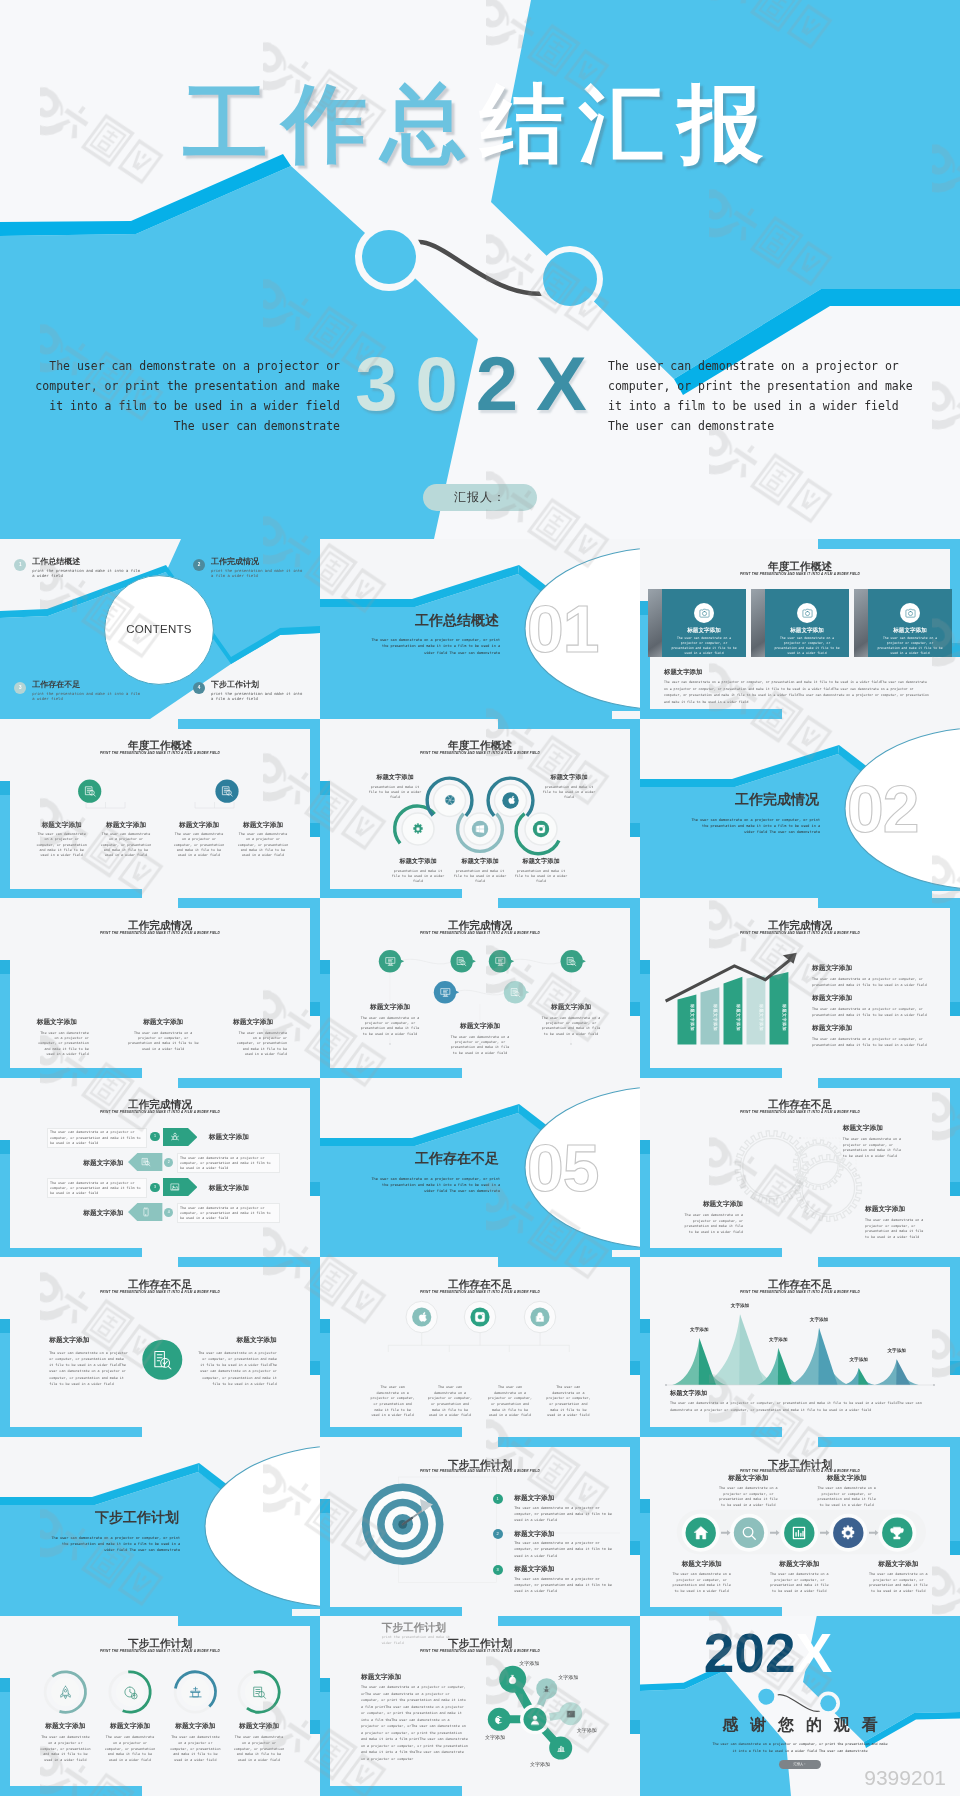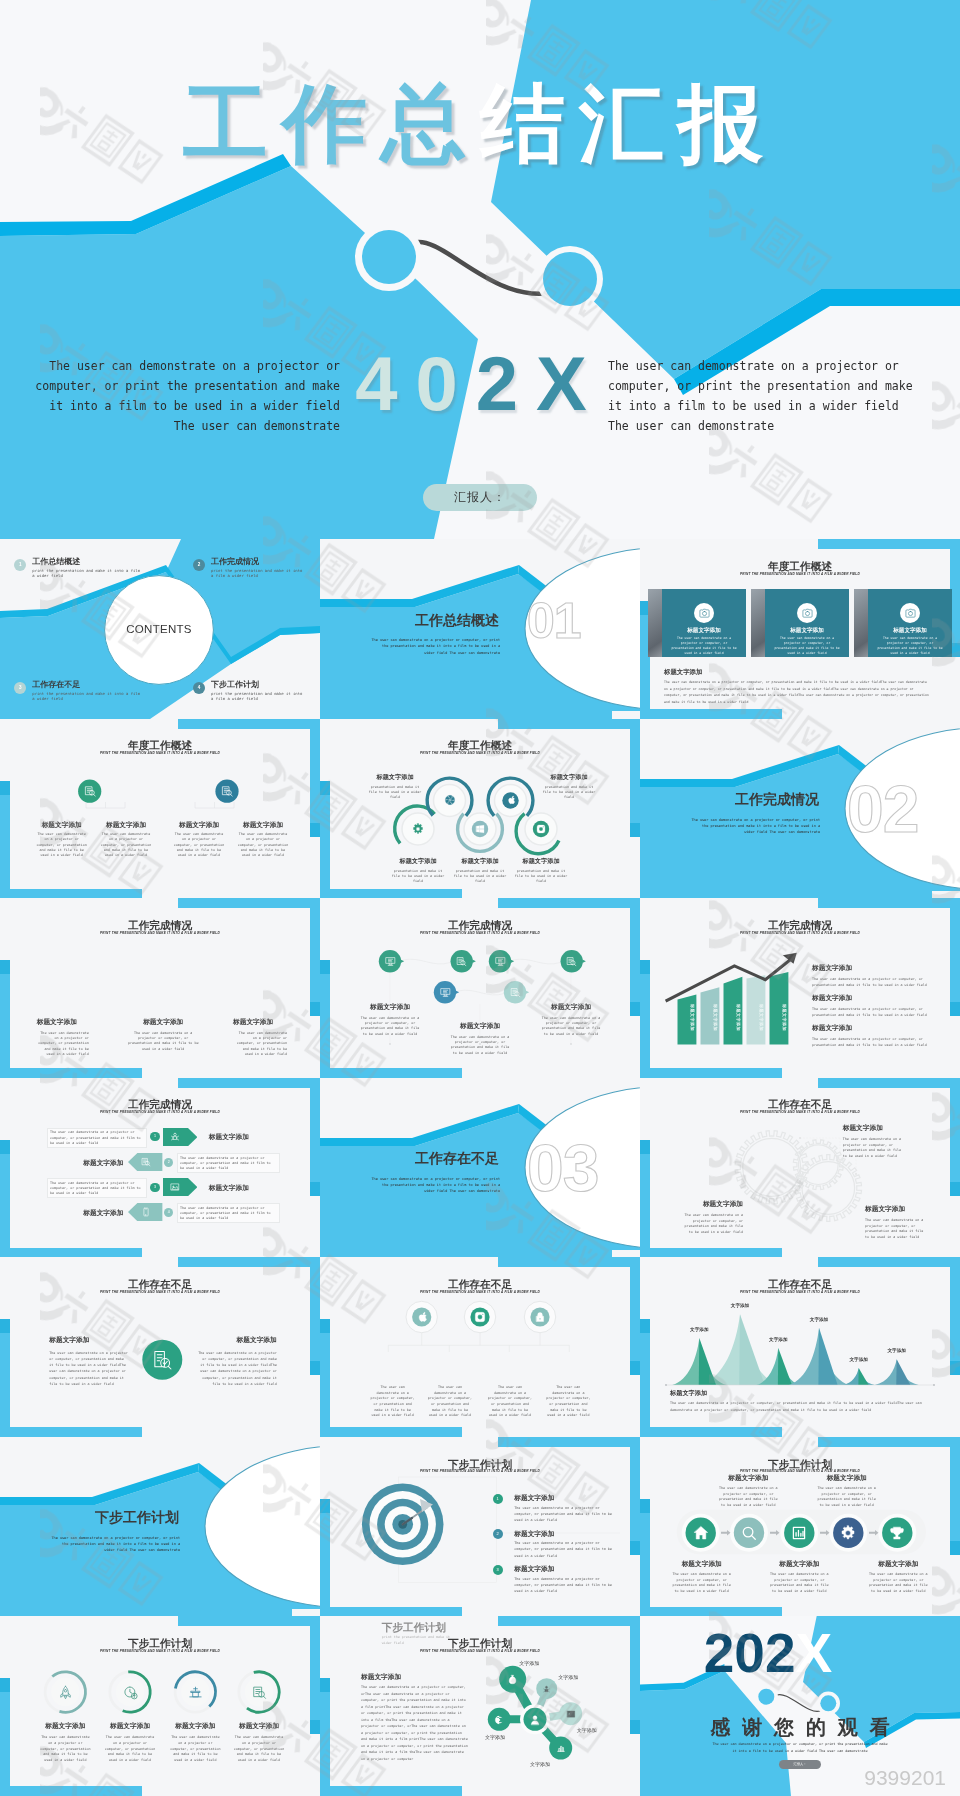--- a/index.html
+++ b/index.html
@@ -79,21 +79,21 @@
 
   <svg class="bg" width="960" height="539" viewBox="0 0 960 539" style="z-index:4">
     <path d="M413,243 C443,233 492,306 556,292" stroke="#4d4d4d" stroke-width="4.5" fill="none" stroke-linecap="round"></path>
     <circle cx="389" cy="257" r="34" fill="#f7f8fa"></circle>
     <circle cx="389" cy="257" r="27" fill="#4ec3ec"></circle>
     <circle cx="570" cy="279" r="33" fill="#f7f8fa"></circle>
     <circle cx="570" cy="279" r="27" fill="#4ec3ec"></circle>
   </svg>
 
   <div class="cover-year">
-    <span class="y-light">40</span><span class="y-dark">2X</span>
+    <span class="y-light">30</span><span class="y-dark">2X</span>
   </div>
 
   <div class="coltxt l">The user can demonstrate on a projector or computer, or print the presentation and make it into a film to be used in a wider field The user can demonstrate</div>
   <div class="coltxt r">The user can demonstrate on a projector or computer, or print the presentation and make it into a film to be used in a wider field The user can demonstrate</div>
 
   <div class="pill">汇报人：</div>
 </div>
 
 <div class="grid" id="grid">
       <div class="slide" style="left: 0px; top: 0px;">
@@ -130,21 +130,21 @@
  <rect width="320" height="180" fill="#f5f6f8"></rect>
  <path d="M0,68 L95,68 L198,35 L225,54 L320,128 L320,180 L0,180 Z" fill="#4ec3ec"></path>
  <path d="M0,60 L92,60 L199,26 L198,35 L95,68 L0,68 Z" fill="#17b4e4"></path>
  <path d="M199,26 L320,119 L320,128 L198,35 Z" fill="#17b4e4"></path>
  <rect x="0" y="172" width="320" height="8" fill="#4ec3ec"></rect>
  <rect x="292" y="172" width="28" height="8" fill="#f5f6f8"></rect>
  <ellipse cx="345" cy="89.5" rx="140" ry="81" fill="#ffffff" stroke="#4fa2bf" stroke-width="1.1"></ellipse>
 </svg>
 <div class="abs" style="left:59px;top:72.5px;width:156px;text-align:center;font-size:14px;font-weight:bold;color:#3b3b3b;letter-spacing:0">工作总结概述</div>
 <div class="abs body rgt" style="left:50px;top:98px;width:130px;font-size:3.5px;line-height:6.3px;color:#2f2f2f">The user can demonstrate on a projector or computer, or print the presentation and make it into a film to be used in a wider field The user can demonstrate</div>
-<div class="abs" style="left:207px;top:57px;width:138px;font-size:50px;line-height:1;font-weight:bold;letter-spacing:-1px;color:transparent;-webkit-text-stroke:1.1px #c6c6c6;">01</div>
+<div class="abs" style="left:207px;top:57px;width:138px;font-size:66px;line-height:1;font-weight:bold;letter-spacing:-1px;color:transparent;-webkit-text-stroke:1.1px #c6c6c6;">01</div>
 </div>
       <div class="slide" style="left: 640px; top: 0px;">
         <svg class="sv" width="320" height="180" viewBox="0 0 320 180">
    <rect x="0" y="0" width="320" height="180" fill="#f5f6f8"></rect>
    <path d="M178,0 L320,0 L320,118 L310,118 L310,10 L178,10 Z" fill="#4ec3ec"></path>
    <rect x="310" y="104" width="10" height="14" fill="#2ab3e0"></rect>
    <path d="M0,62 L10,62 L10,170 L142,170 L142,180 L0,180 Z" fill="#4ec3ec"></path>
    <rect x="0" y="62" width="10" height="14" fill="#2ab3e0"></rect>
   </svg>
         <div class="sl-title">年度工作概述</div>
@@ -556,21 +556,21 @@
  <rect width="320" height="180" fill="#f5f6f8"></rect>
  <path d="M0,68 L95,68 L198,35 L225,54 L320,128 L320,180 L0,180 Z" fill="#4ec3ec"></path>
  <path d="M0,60 L92,60 L199,26 L198,35 L95,68 L0,68 Z" fill="#17b4e4"></path>
  <path d="M199,26 L320,119 L320,128 L198,35 Z" fill="#17b4e4"></path>
  <rect x="0" y="172" width="320" height="8" fill="#4ec3ec"></rect>
  <rect x="292" y="172" width="28" height="8" fill="#f5f6f8"></rect>
  <ellipse cx="345" cy="89.5" rx="140" ry="81" fill="#ffffff" stroke="#4fa2bf" stroke-width="1.1"></ellipse>
 </svg>
 <div class="abs" style="left:59px;top:72.5px;width:156px;text-align:center;font-size:14px;font-weight:bold;color:#3b3b3b;letter-spacing:0">工作存在不足</div>
 <div class="abs body rgt" style="left:50px;top:98px;width:130px;font-size:3.5px;line-height:6.3px;color:#2f2f2f">The user can demonstrate on a projector or computer, or print the presentation and make it into a film to be used in a wider field The user can demonstrate</div>
-<div class="abs" style="left:207px;top:57px;width:120px;font-size:66px;line-height:1;font-weight:bold;letter-spacing:-1px;color:transparent;-webkit-text-stroke:1.1px #c6c6c6;">03</div>
+<div class="abs" style="left:207px;top:57px;width:120px;font-size:66px;line-height:1;font-weight:bold;letter-spacing:-1px;color:transparent;-webkit-text-stroke:1.1px #c6c6c6;">05</div>
 </div>
       <div class="slide" style="left: 640px; top: 538.71px;">
         <svg class="sv" width="320" height="180" viewBox="0 0 320 180">
    <rect x="0" y="0" width="320" height="180" fill="#f5f6f8"></rect>
    <path d="M178,0 L320,0 L320,118 L310,118 L310,10 L178,10 Z" fill="#4ec3ec"></path>
    <rect x="310" y="104" width="10" height="14" fill="#2ab3e0"></rect>
    <path d="M0,62 L10,62 L10,170 L142,170 L142,180 L0,180 Z" fill="#4ec3ec"></path>
    <rect x="0" y="62" width="10" height="14" fill="#2ab3e0"></rect>
   </svg>
         <div class="sl-title">工作存在不足</div>
@@ -968,21 +968,21 @@
  <path d="M274,97 L320,96 L320,102.5 L276,103.5 L226,132 L224,126 Z" fill="#12b2e6"></path>
  <path d="M0,75 L44.5,73.2 L84.4,54.8 L146,127 L151,180 L0,180 Z" fill="#4ec3ec"></path>
  <path d="M0,68.5 L43.5,66.7 L84.4,48 L84.4,54.8 L44.5,73.2 L0,75 Z" fill="#12b2e6"></path>
  <path d="M137,79 C148,75 168,99 180,95" stroke="#4d4d4d" stroke-width="1.2" fill="none" stroke-linecap="round"></path>
  <circle cx="126.3" cy="80.7" r="11.7" fill="#f7f8fa"></circle>
           <circle cx="126.3" cy="80.7" r="8" fill="#4ec3ec"></circle>
  <circle cx="188.3" cy="87.3" r="11.7" fill="#f7f8fa"></circle>
           <circle cx="188.3" cy="87.3" r="8" fill="#4ec3ec"></circle>
 </svg>
 <div class="abs" style="left:-32px;top:10px;width:320px;text-align:center;font-size:55px;line-height:1;font-weight:bold;letter-spacing:0px;z-index:5"><span style="color:#0c4a6e">202</span><span style="color:#ffffff">X</span></div>
-<div class="abs" style="left:0;top:101px;width:320px;text-align:center;font-size:20px;line-height:1;font-weight:bold;letter-spacing:11.9px;text-indent:11.9px;color:#3a3a3a;z-index:5">感谢您的观看</div>
+<div class="abs" style="left:0;top:101px;width:320px;text-align:center;font-size:16px;line-height:1;font-weight:bold;letter-spacing:11.9px;text-indent:11.9px;color:#3a3a3a;z-index:5">感谢您的观看</div>
 <div class="abs body ctr" style="left:70px;top:125px;width:180px;font-size:3.35px;line-height:6.5px;z-index:5;color:#303030">The user can demonstrate on a projector or computer, or print the presentation and make it into a film to be used in a wider field The user can demonstrate</div>
 <div class="abs" style="left:139px;top:144px;width:42px;height:8.5px;border-radius:4.5px;background:#7e8388;color:#fff;font-size:3.3px;text-align:center;line-height:8.5px;z-index:5">汇报人：</div>
 </div>
     </div>
 
 <svg id="wm" width="960" height="1796" viewBox="0 0 960 1796">
   <defs>
     <g id="wm6" fill="none" stroke="#9a9a9a" stroke-linecap="round">
       <path d="M43,26.5 L40,30.4 L36,33.5 L31.4,35.6 L26.4,36.6 L21.4,36.5 L16.8,35.3 L12.8,33.3 L9.6,30.6 L7.4,27.4 L6.3,24 L6.2,20.5 L7.1,17.3 L8.9,14.5 L11.4,12.2 L14.3,10.7" stroke-width="7"></path>
       <path d="M14.3,10.7 L17.5,9.8 L20.6,9.7 L23.6,10.2 L26.2,11.3 L28.2,12.9 L29.7,14.7 L30.4,16.7 L30.5,18.7 L30,20.5 L29.1,22 L27.8,23.1 L26.3,23.9 L24.7,24.2 L23.3,24.2 L22,23.8" stroke-width="5.2"></path>

